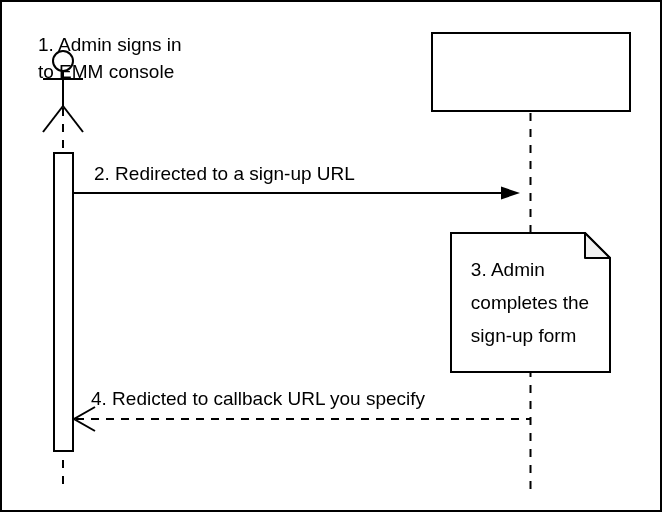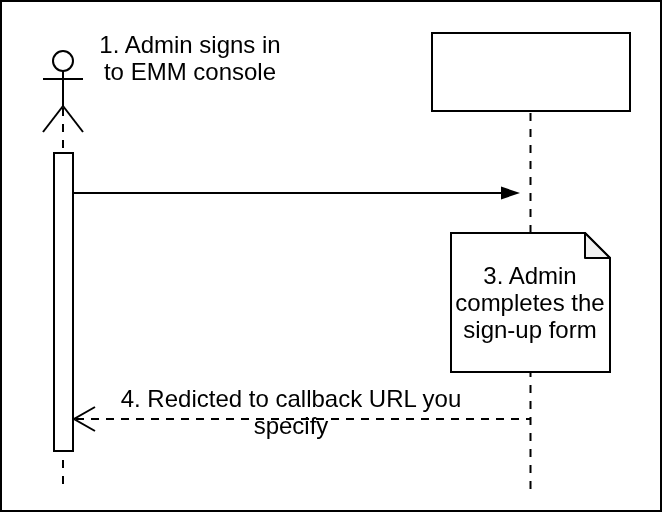--- a/index.html
+++ b/index.html
@@ -20,23 +20,22 @@
   }
   .diagram-svg {
     position: absolute;
     left: 0;
     top: 0;
     width: 662px;
     height: 512px;
   }
   .label {
     position: absolute;
-    font-size: 24px;
+    font-size: 19px;
     line-height: 27px;
-    text-align: center;
     white-space: pre-line;
     color: #000000;
   }
   .label-title {
     left: 36px;
     top: 29px;
     width: 304px;
   }
   .label-participant {
     left: 428px;
@@ -50,21 +49,21 @@
   .label-msg2 {
     left: 92px;
     top: 158px;
     width: 400px;
   }
   .label-note {
     left: 447px;
     top: 229px;
     width: 162px;
     height: 142px;
-    line-height: 27px;
+    line-height: 33px;
     display: flex;
     align-items: center;
     justify-content: center;
   }
   .label-msg4 {
     left: 89px;
     top: 383px;
     width: 400px;
   }
 </style>
@@ -101,20 +100,21 @@
       <line x1="41" y1="77" x2="81" y2="77"></line>
       <line x1="61" y1="104" x2="41" y2="130"></line>
       <line x1="61" y1="104" x2="81" y2="130"></line>
     </g>
   </svg>
 
   <div class="label label-title">1. Admin signs in
 to EMM console</div>
 
 
+  <div class="label label-msg2">2. Redirected to a sign-up URL</div>
 
   <div class="label label-note">3. Admin
 completes the
 sign-up form</div>
 
   <div class="label label-msg4">4. Redicted to callback URL you specify</div>
 
 </div>
 
 </body></html>

